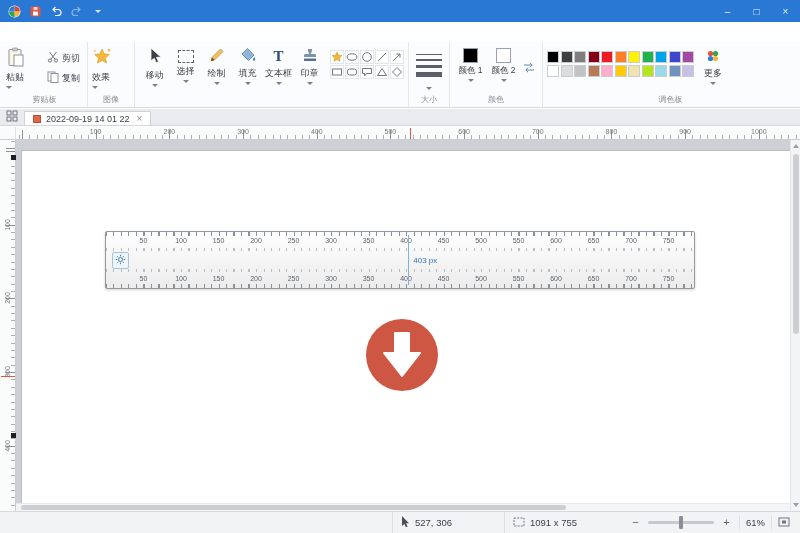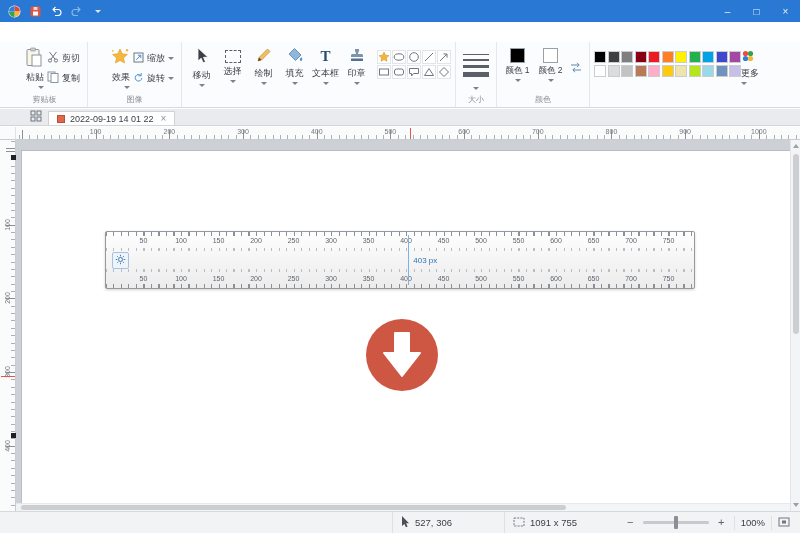--- a/index.html
+++ b/index.html
@@ -20,43 +20,43 @@
   .tabrow { position:absolute; top:22px; left:0; right:0; height:20px; background:#f1f3f5; display:flex; align-items:flex-end; padding-left:6px; border-bottom:1px solid #e4e6e9; }
   .rtab { padding:3px 13px 4px; font-size:9.5px; color:#41464d; }
   .rtab.active { background:#fbfcfd; border:1px solid #d9dcdf; border-bottom:none; border-radius:2px 2px 0 0; margin-bottom:-1px; color:#23405f; }
   .heart { margin-left:auto; margin-right:10px; color:#e8336d; font-size:11px; line-height:1; }
 
   
   .ribbon { position:absolute; top:42px; left:0; right:0; height:66px; background:#fbfcfd; border-bottom:1px solid #d7dadd; display:flex; padding:0 2px; }
   .rgroup { display:flex; flex-direction:column; border-right:1px solid #e5e7ea; }
   .rg-content { flex:1; display:flex; align-items:flex-start; padding:3px 4px 0; }
   .rg-label { text-align:center; font-size:8px; color:#8b919a; padding:0 0 2px; }
-  .bigbtn { width:38px; display:flex; flex-direction:column; align-items:flex-end; gap:2px; padding-top:2px; font-size:9px; }
+  .bigbtn { width:38px; display:flex; flex-direction:column; align-items:flex-start; gap:2px; padding-top:2px; font-size:9px; }
   .bigbtn .lbl { white-space:nowrap; }
   .smallcol { display:flex; flex-direction:column; justify-content:flex-start; gap:4px; padding-top:5px; }
   .smallbtn { display:flex; align-items:center; gap:3px; font-size:9px; height:16px; padding:0 3px; white-space:nowrap; }
   .toolbtn { width:31px; display:flex; flex-direction:column; align-items:center; gap:2px; padding-top:2px; font-size:9px; }
   .select-icon { width:16px; height:13px; border:1px dashed #5b636d; margin-top:3px; }
   .text-icon { font-family:"Liberation Serif","DejaVu Serif",serif; font-size:15px; font-weight:bold; color:#274b77; line-height:18px; }
   .shapes-grid { display:grid; grid-template-columns:repeat(5,14px); grid-auto-rows:14px; gap:1px; margin:5px 0 0 5px; }
   .shape-cell { background:#fff; border:1px solid #e3e6e9; display:flex; align-items:center; justify-content:center; }
   .shape-cell svg { display:block; }
   .sizelines { display:flex; flex-direction:column; gap:4px; width:26px; margin:9px 3px 0 3px; align-items:stretch; }
   .sizeline { background:#596069; width:100%; }
   .sizechv { text-align:center; margin-top:4px; }
   .colorbtn { width:33px; display:flex; flex-direction:column; align-items:center; gap:2px; padding-top:3px; font-size:8.5px; }
   .swatch { width:15px; height:15px; border:1px solid #9aa0a8; }
   .swapbtn { display:flex; align-items:center; padding:16px 2px 0 2px; }
   .pal-row { display:flex; gap:1.5px; margin-bottom:1.5px; }
   .pal-swatch { width:12px; height:12px; border:1px solid #c9ccd0; display:inline-block; }
   #palette-grid { padding-top:6px; }
-  .morebtn { width:38px; display:flex; flex-direction:column; align-items:flex-start; gap:2px; padding-top:4px; font-size:9px; }
-
-  
-  .docbar { position:absolute; top:109px; left:0; right:0; height:17px; background:#e9ebee; border-bottom:1px solid #d4d7da; display:flex; align-items:stretch;padding-left:24px; }
+  .morebtn { width:38px; display:flex; flex-direction:column; align-items:center; gap:2px; padding-top:4px; font-size:9px; }
+
+  
+  .docbar { position:absolute; top:109px; left:0; right:0; height:17px; background:#e9ebee; border-bottom:1px solid #d4d7da; display:flex; align-items:stretch; }
   .gridbtn { width:24px; display:flex; align-items:center; justify-content:center; }
   .doctab { display:flex; align-items:center; gap:5px; background:#fff; border:1px solid #cfd2d6; border-bottom:none; margin-top:2px; padding:0 8px; font-size:9px; color:#3c4148; }
   .doctab-icon { width:8px; height:8px; background:#e0684a; border:1px solid #b8503a; }
   .doctab-close { color:#8a8f96; font-size:10px; padding-left:2px; }
 
   
   .ruler-corner { position:absolute; top:127px; left:0; width:16px; height:13px; background:#fafbfb; border-bottom:1px solid #c9ccd0; border-right:1px solid #dfe2e5; }
   .hruler { position:absolute; top:127px; left:16px; right:0; height:13px; background:#fafbfb; border-bottom:1px solid #c9ccd0; overflow:hidden; }
   .hruler .ticks-minor { position:absolute; bottom:0; left:0; right:0; height:4px; background:repeating-linear-gradient(to right,#aab0b6 0 1px,transparent 1px 7.368px); background-position-x:6px; }
   .hruler .ticks-major { position:absolute; bottom:0; left:0; right:0; height:9px; background:repeating-linear-gradient(to right,#8a9097 0 1px,transparent 1px 73.68px); background-position-x:6px; }
@@ -196,38 +196,20 @@
       <div class="rg-content">
         <div class="bigbtn">
           <span><svg width="20" height="20" viewBox="0 0 20 20">
                 <path d="M10 2l2.2 4.8 5.2.6-3.9 3.5 1.1 5.1L10 13.4 5.4 16l1.1-5.1L2.6 7.4l5.2-.6z" fill="#f6b73c" stroke="#d89b23" stroke-width=".6"></path>
                 <circle cx="17" cy="3.2" r="1.2" fill="#f6b73c"></circle>
                 <circle cx="2.8" cy="3.8" r=".9" fill="#f6b73c"></circle>
               </svg></span>
           <span class="lbl">效果</span>
           <span class="chv"></span>
         </div>
-        <div class="smallcol">
-          <div class="smallbtn">
-            <span><svg width="11" height="11" viewBox="0 0 11 11">
-                  <rect x="1" y="1" width="9" height="9" fill="none" stroke="#6f7780"></rect>
-                  <path d="M3.2 7.8L7.8 3.2M7.8 3.2H4.8M7.8 3.2v3" stroke="#4a90d9" fill="none"></path>
-                </svg></span>
-            <span>缩放</span>
-            <span class="chv"></span>
-          </div>
-          <div class="smallbtn">
-            <span><svg width="11" height="11" viewBox="0 0 11 11">
-                  <path d="M8.8 6a3.3 3.3 0 1 1-1-2.6" fill="none" stroke="#4a90d9"></path>
-                  <path d="M8.2 1v2.8H5.4" fill="none" stroke="#4a90d9"></path>
-                </svg></span>
-            <span>旋转</span>
-            <span class="chv"></span>
-          </div>
-        </div>
       </div>
       <div class="rg-label">图像</div>
     </div>
 
     <div class="rgroup">
       <div class="rg-content">
         <div class="toolbtn">
           <span><svg width="16" height="18" viewBox="0 0 16 18">
                 <path d="M4 1v13l3.2-2.8 2 4.6 2.3-1-2-4.5H14z" fill="#3a4048" stroke="#fff" stroke-width=".8"></path>
               </svg></span>
@@ -392,20 +374,21 @@
           <span><svg width="14" height="14" viewBox="0 0 14 14">
                 <circle cx="4.5" cy="4.5" r="2.6" fill="#ea4e3d"></circle>
                 <circle cx="9.5" cy="4.5" r="2.6" fill="#35a24c"></circle>
                 <circle cx="4.5" cy="9.5" r="2.6" fill="#2f7fd6"></circle>
                 <circle cx="9.5" cy="9.5" r="2.6" fill="#f5b63a"></circle>
               </svg></span>
           <span class="lbl">更多</span>
           <span class="chv"></span>
         </div>
       </div>
+      <div class="rg-label">调色板</div>
     </div>
   </div>
 
   <div class="docbar">
     <div class="gridbtn">
       <span><svg width="12" height="12" viewBox="0 0 12 12">
             <rect x="1" y="1" width="4" height="4" fill="none" stroke="#6f7780"></rect>
             <rect x="7" y="1" width="4" height="4" fill="none" stroke="#6f7780"></rect>
             <rect x="1" y="7" width="4" height="4" fill="none" stroke="#6f7780"></rect>
             <rect x="7" y="7" width="4" height="4" fill="none" stroke="#6f7780"></rect>
@@ -535,21 +518,21 @@
           </svg></span>
       <span>1091 x 755</span>
     </div>
     <div class="sb-group sb-zoom">
       <span class="zoombtn">−</span>
       <span class="slider-track">
           <span class="slider-thumb"></span>
         </span>
       <span class="zoombtn">+</span>
       <span class="sb-sep"></span>
-      <span>100%</span>
+      <span>61%</span>
       <span class="sb-sep"></span>
       <span><svg width="12" height="12" viewBox="0 0 12 12">
             <rect x="1" y="2" width="10" height="8" fill="none" stroke="#6f7780"></rect>
             <rect x="4" y="4.5" width="4" height="3" fill="#6f7780"></rect>
           </svg></span>
     </div>
   </div>
 
 </div>
 

